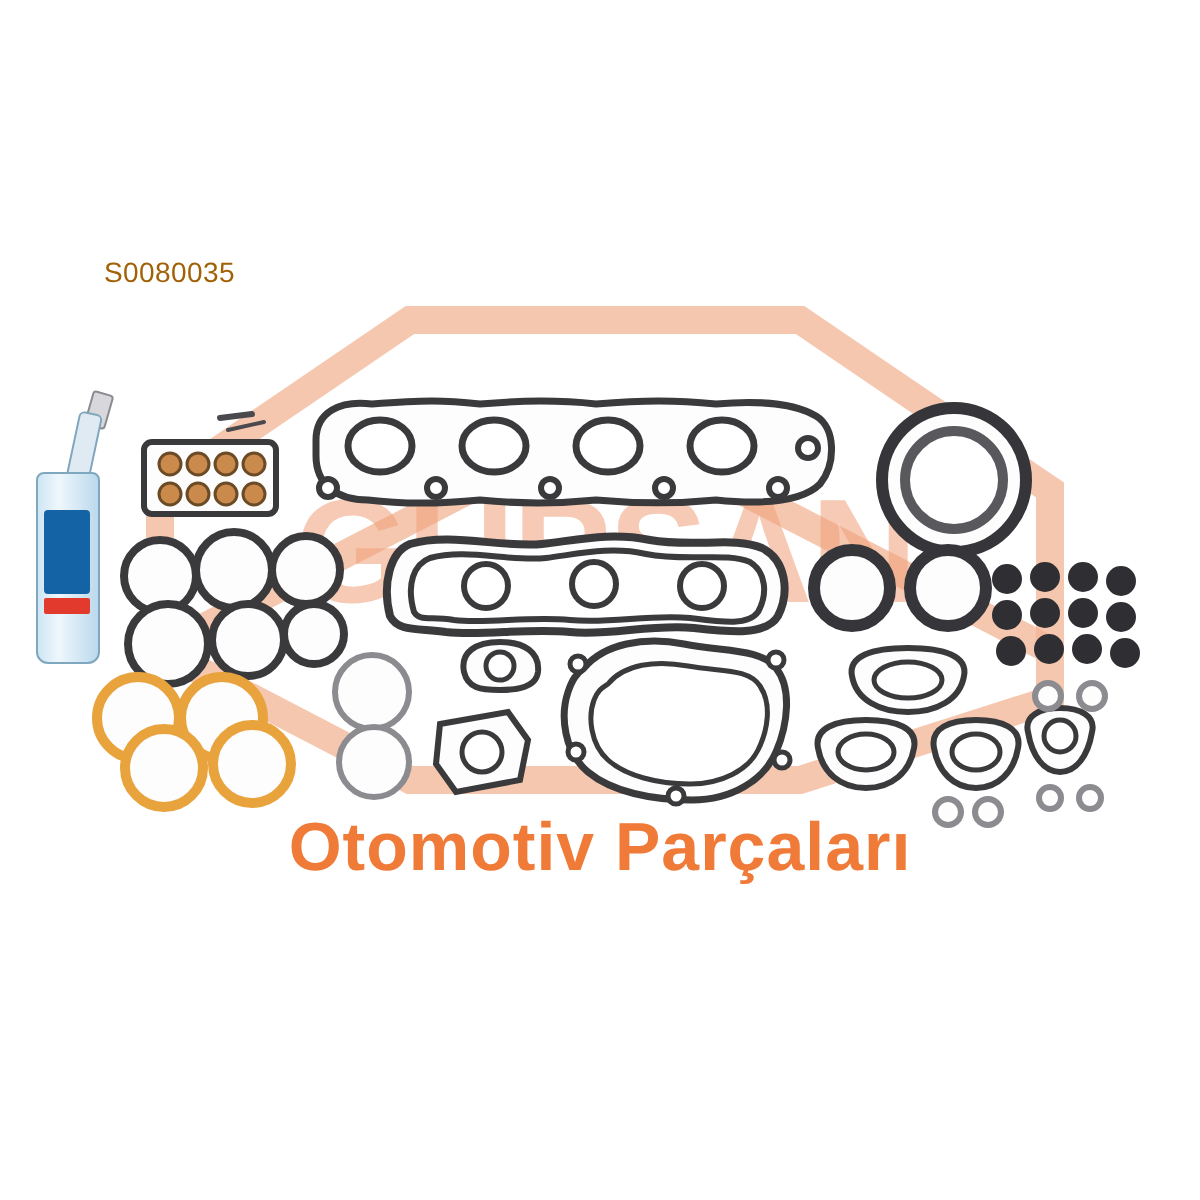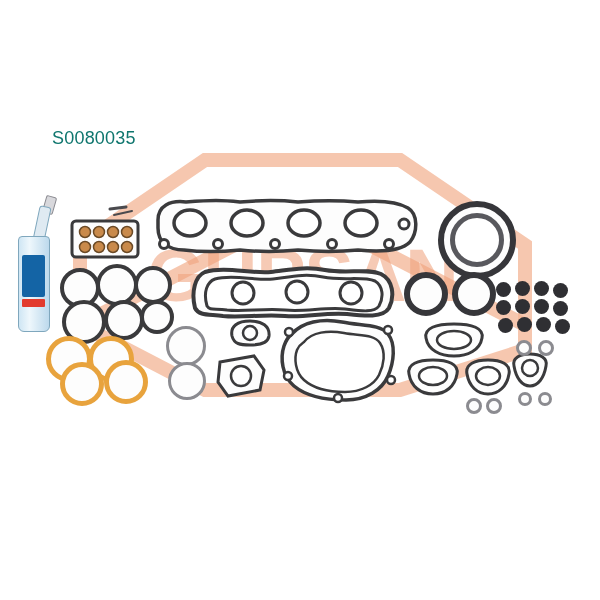--- a/index.html
+++ b/index.html
@@ -16,22 +16,22 @@
     height: 600px;
     background: #ffffff;
     overflow: hidden;
   }
 
   
   .part-code {
     position: absolute;
     left: 52px;
     top: 128px;
-    font-size: 18px;
-    color: #0f766e;
+    font-size: 14px;
+    color: #a16207;
     letter-spacing: 0.2px;
     white-space: nowrap;
   }
 
   
   .wm-layer {
     position: absolute;
     left: 0;
     top: 0;
     width: 600px;
@@ -168,20 +168,21 @@
 <div id="page">
 
   <div class="wm-layer">
     <div class="wm-mark">
       <svg width="495" height="250" viewBox="0 0 495 250">
         <path d="M150 10 L345 10 L470 95 L470 200 L345 240 L150 240 L25 175 L25 95 Z" fill="none" stroke="#f3b494" stroke-width="14" opacity="0.75"></path>
         <path d="M25 175 L247 60 L470 175" fill="none" stroke="#f3b494" stroke-width="14" opacity="0.75"></path>
       </svg>
       <div class="wm-text">GÜPSAN</div>
     </div>
+    <div class="wm-bottom">Otomotiv Parçaları</div>
   </div>
 
   <div class="part-code">S0080035</div>
 
   <div>
     <div class="tube-cap"></div>
     <div class="tube-neck"></div>
     <div class="tube-body">
       <div class="tube-label"></div>
       <div class="tube-label-stripe"></div>

